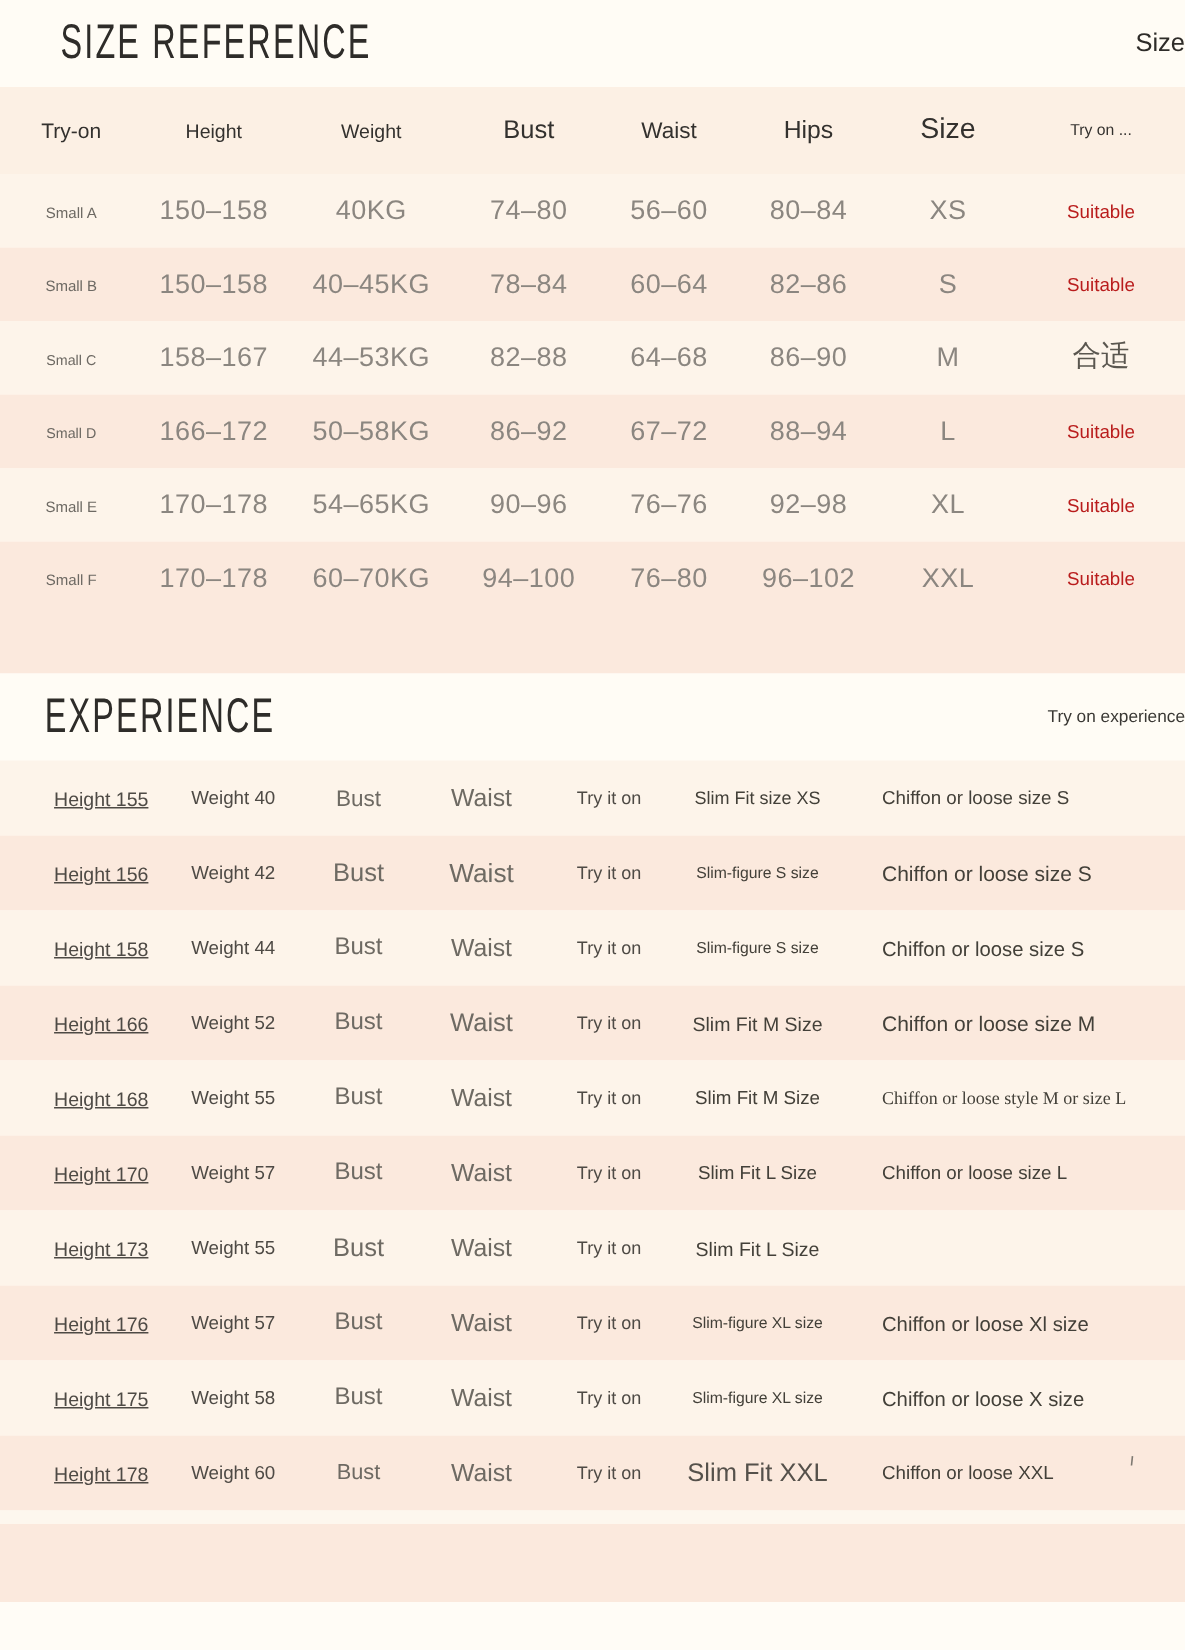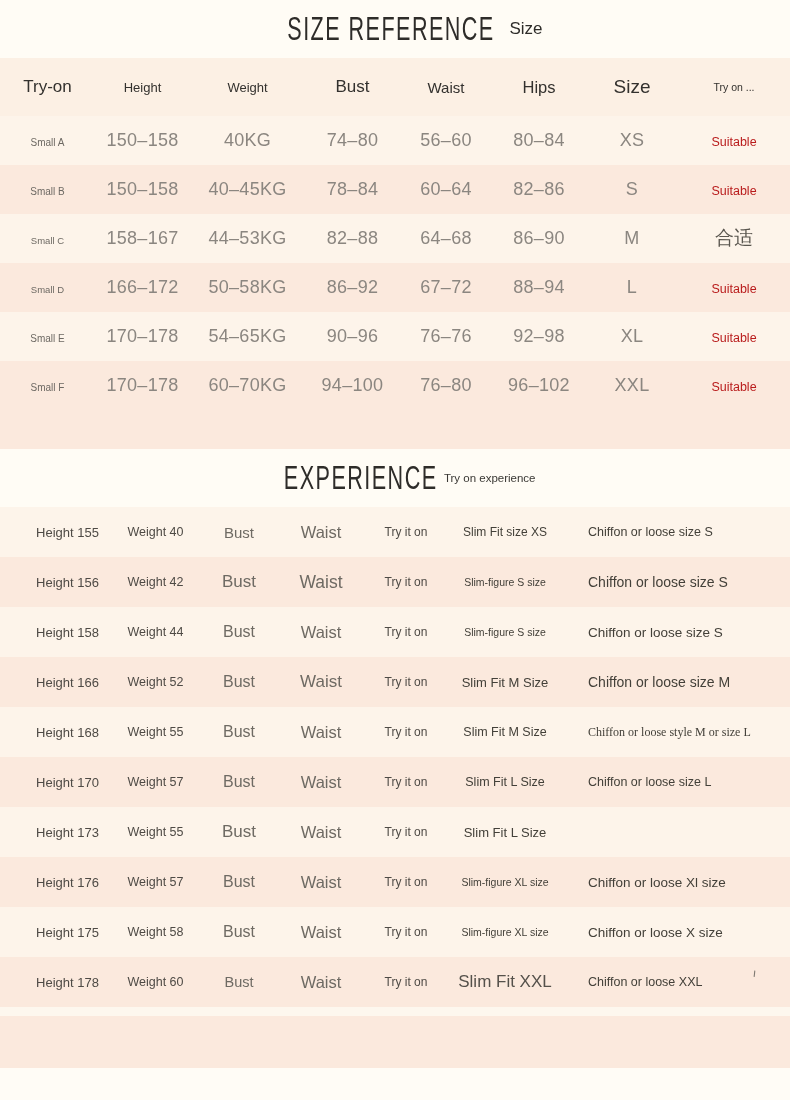--- a/index.html
+++ b/index.html
@@ -12,28 +12,28 @@
     --small-gray:#6d6963;
     --exp-ink:#4e4a45;
     --exp-dark:#434039;
   }
   *{margin:0;padding:0;box-sizing:border-box;}
   html,body{background:#fffcf6;}
   body{font-family:"Liberation Sans","DejaVu Sans",sans-serif;}
   .page{position:relative;width:790px;height:1100px;background:#fffcf6;overflow:hidden;margin:0 auto;}
 
   
-  .sec-title{height:58px;display:flex;align-items:center;justify-content:center;background:var(--white-band);}
+  .sec-title{height:58px;display:flex;align-items:center;justify-content:space-between;background:var(--white-band);}
   .big-title{display:inline-block;font-size:30px;font-weight:400;letter-spacing:2px;color:#2e2c29;transform:scale(0.72,1.08);transform-origin:center;white-space:nowrap;}
   .sub-size{font-size:17px;color:#2e2c29;margin-left:-26px;}
   .sub-exp{font-size:11.5px;color:#3a3834;margin-left:-24px;}
 
   
   .size-head{height:58px;display:grid;grid-template-columns:95px 95px 115px 95px 92px 94px 92px 112px;align-items:center;text-align:center;background:var(--header-row);color:var(--ink);}
-  .size-head>:nth-child(1){font-size:17px;}
+  .size-head>:nth-child(1){font-size:14px;}
   .size-head>:nth-child(2){font-size:13px;}
   .size-head>:nth-child(3){font-size:13px;}
   .size-head>:nth-child(4){font-size:17px;}
   .size-head>:nth-child(5){font-size:15px;}
   .size-head>:nth-child(6){font-size:16.5px;}
   .size-head>:nth-child(7){font-size:19px;}
   .size-head>:nth-child(8){font-size:10.5px;}
   .size-row{height:49px;display:grid;grid-template-columns:95px 95px 115px 95px 92px 94px 92px 112px;align-items:center;text-align:center;}
   .size-rows>.size-row:nth-child(even){background:var(--peach);}
   .size-rows>.size-row:nth-child(odd){background:var(--cream);}
@@ -44,21 +44,21 @@
   .fit-inner{display:inline-block;width:48px;font-size:12.5px;line-height:1.2;color:#b91c1c;word-break:break-all;}
   .size-row[data-row-index="2"] .fit-inner{width:auto;font-size:19px;color:#5a564f;word-break:normal;}
 
   
   .spacer-band{height:39px;background:var(--peach);}
   .gap-band{height:9px;background:#fdf7ee;}
   .peach-band{height:52px;background:var(--peach);}
   .exp-row{height:50px;display:grid;grid-template-columns:113px 85px 82px 82px 88px 110px 230px;align-items:center;text-align:center;}
   .exp-rows>.exp-row:nth-child(even){background:var(--peach);}
   .exp-rows>.exp-row:nth-child(odd){background:var(--cream);}
-  .e-height{font-size:13px;color:var(--exp-ink);padding-left:22px;}
+  .e-height{font-size:13px;color:var(--exp-ink);padding-left:22px;text-decoration:underline;}
   .e-weight{font-size:12.5px;color:var(--exp-ink);}
   .e-bust{font-size:16px;color:#6e6a63;}
   .e-waist{font-size:16.5px;color:#6e6a63;}
   .e-try{font-size:12px;color:var(--exp-ink);}
   .e-fit{font-size:12.5px;color:var(--exp-dark);}
   .e-loose{font-size:12.5px;color:var(--exp-dark);text-align:left;padding-left:28px;}
 
   .exp-row[data-row-index="0"] .e-bust{font-size:15px;}
   .exp-row[data-row-index="0"] .e-fit{font-size:12px;}
   .exp-row[data-row-index="1"] .e-bust{font-size:17px;}

